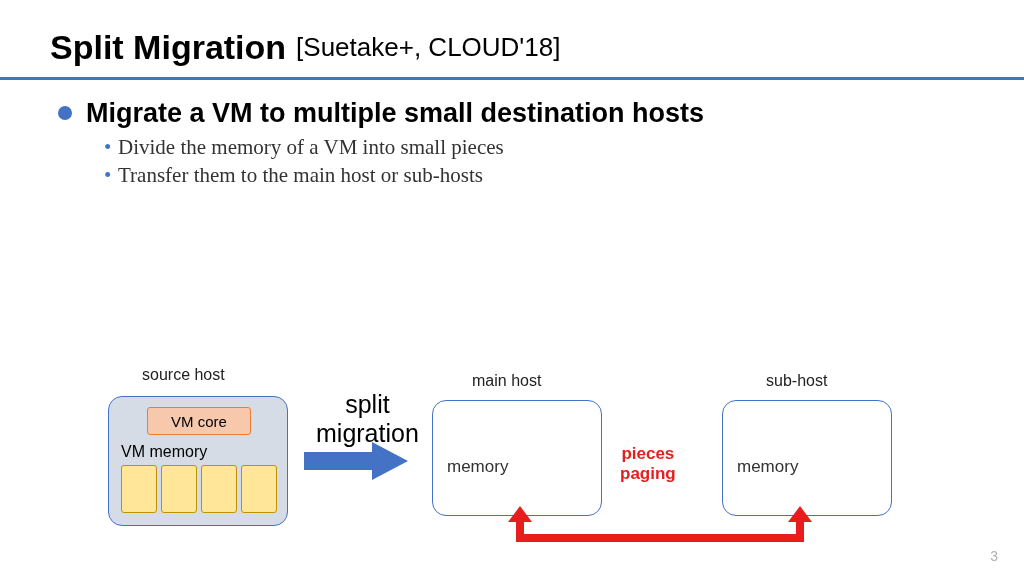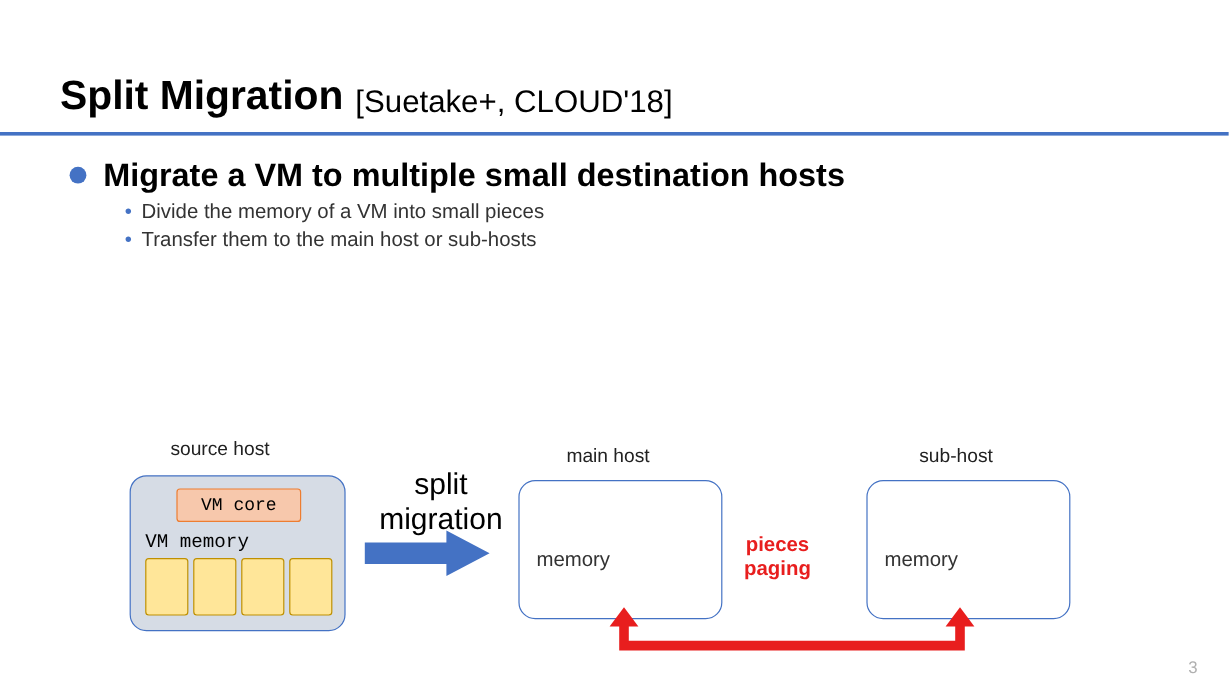--- a/index.html
+++ b/index.html
@@ -1,32 +1,32 @@
 <!DOCTYPE html>
 <html><head>
 <meta charset="utf-8">
 <style>
   * { box-sizing: border-box; margin: 0; padding: 0; }
   html, body { width: 1024px; height: 576px; font-family: Arial, Helvetica, sans-serif; background: #fff; color: #000; }
   .slide { position: relative; width: 1024px; height: 576px; padding: 28px 50px 20px 50px; }
-  .title-row { display: flex; align-items: flex-end; gap: 10px; margin-top: 33px; }
+  .title-row { display: flex; align-items: center; gap: 10px; }
   .title { font-size: 34px; font-weight: 700; }
   .cite { font-size: 26px; font-weight: 400; }
   .rule { height: 3px; background: #4472C4; margin: 10px -50px 18px -50px; }
   ul.top { list-style: none; padding-left: 8px; }
   ul.top > li { position: relative; padding-left: 28px; margin-bottom: 14px; }
   ul.top > li::before { content: ""; position: absolute; left: 0; top: 8px; width: 14px; height: 14px; border-radius: 50%; background: #4472C4; }
   ul.top > li > .heading { font-size: 27px; font-weight: 700; margin-bottom: 4px; }
   ul.sub { list-style: none; padding-left: 18px; }
-  ul.sub li { position: relative; padding-left: 14px; font-size: 17px; color: #333; line-height: 1.35; }
+  ul.sub li { position: relative; padding-left: 14px; font-size: 21px; color: #333; line-height: 1.35; font-family: Liberation Serif, serif; }
   ul.sub li::before { content: "•"; position: absolute; left: 0; top: 0; color: #4472C4; }
   .diagram { position: absolute; left: 0; right: 0; bottom: 18px; height: 210px; }
   .label { position: absolute; font-size: 16px; color: #222; }
   .box { position: absolute; border: 1.5px solid #4472C4; border-radius: 14px; background: #fff; }
-  .source-box { left: 108px; top: 48px; width: 180px; height: 130px; background: #D6DCE5; font-family: Liberation Mono, monospace; }
+  .source-box { left: 108px; top: 48px; width: 180px; height: 130px; background: #D6DCE5; }
   .vmcore { position: absolute; left: 38px; top: 10px; width: 104px; height: 28px; background: #F7C8AC; border: 1.5px solid #ED7D31; border-radius: 3px; font-size: 15px; display: flex; align-items: center; justify-content: center; }
   .vmmem-label { position: absolute; left: 12px; top: 46px; font-size: 16px; }
   .mem-row { position: absolute; left: 12px; top: 68px; display: flex; gap: 4px; }
   .memcell { width: 36px; height: 48px; background: #FFE699; border: 1.5px solid #BF9000; border-radius: 3px; }
   .main-box { left: 432px; top: 52px; width: 170px; height: 116px; }
   .sub-box { left: 722px; top: 52px; width: 170px; height: 116px; }
   .inner-label { position: absolute; left: 14px; top: 56px; font-size: 17px; color: #333; }
   .split-label { position: absolute; left: 316px; top: 42px; font-size: 25px; text-align: center; line-height: 1.15; }
   .remote-label { position: absolute; left: 620px; top: 96px; font-size: 17px; font-weight: 700; color: #E81E1E; text-align: center; line-height: 1.15; }
   .page-num { position: absolute; right: 26px; bottom: 12px; font-size: 14px; color: #B0B0B0; }

